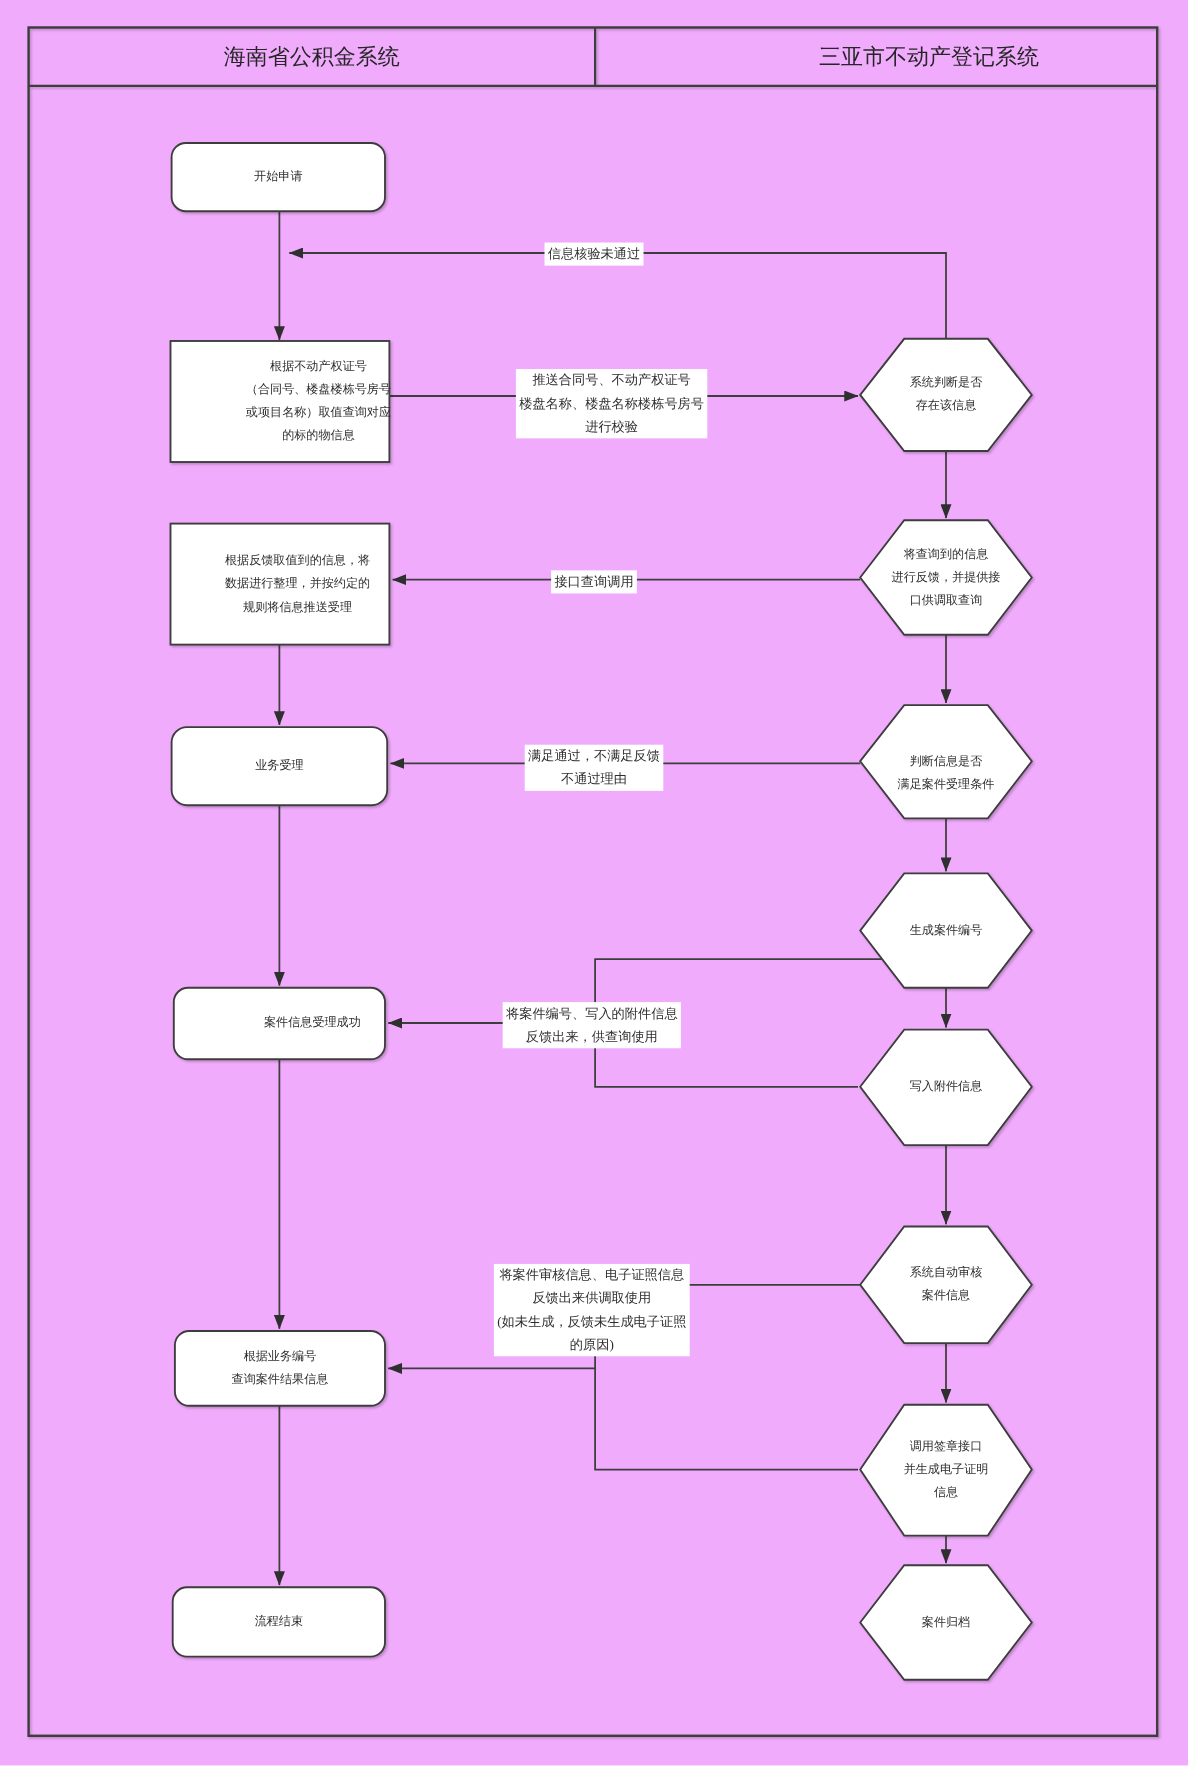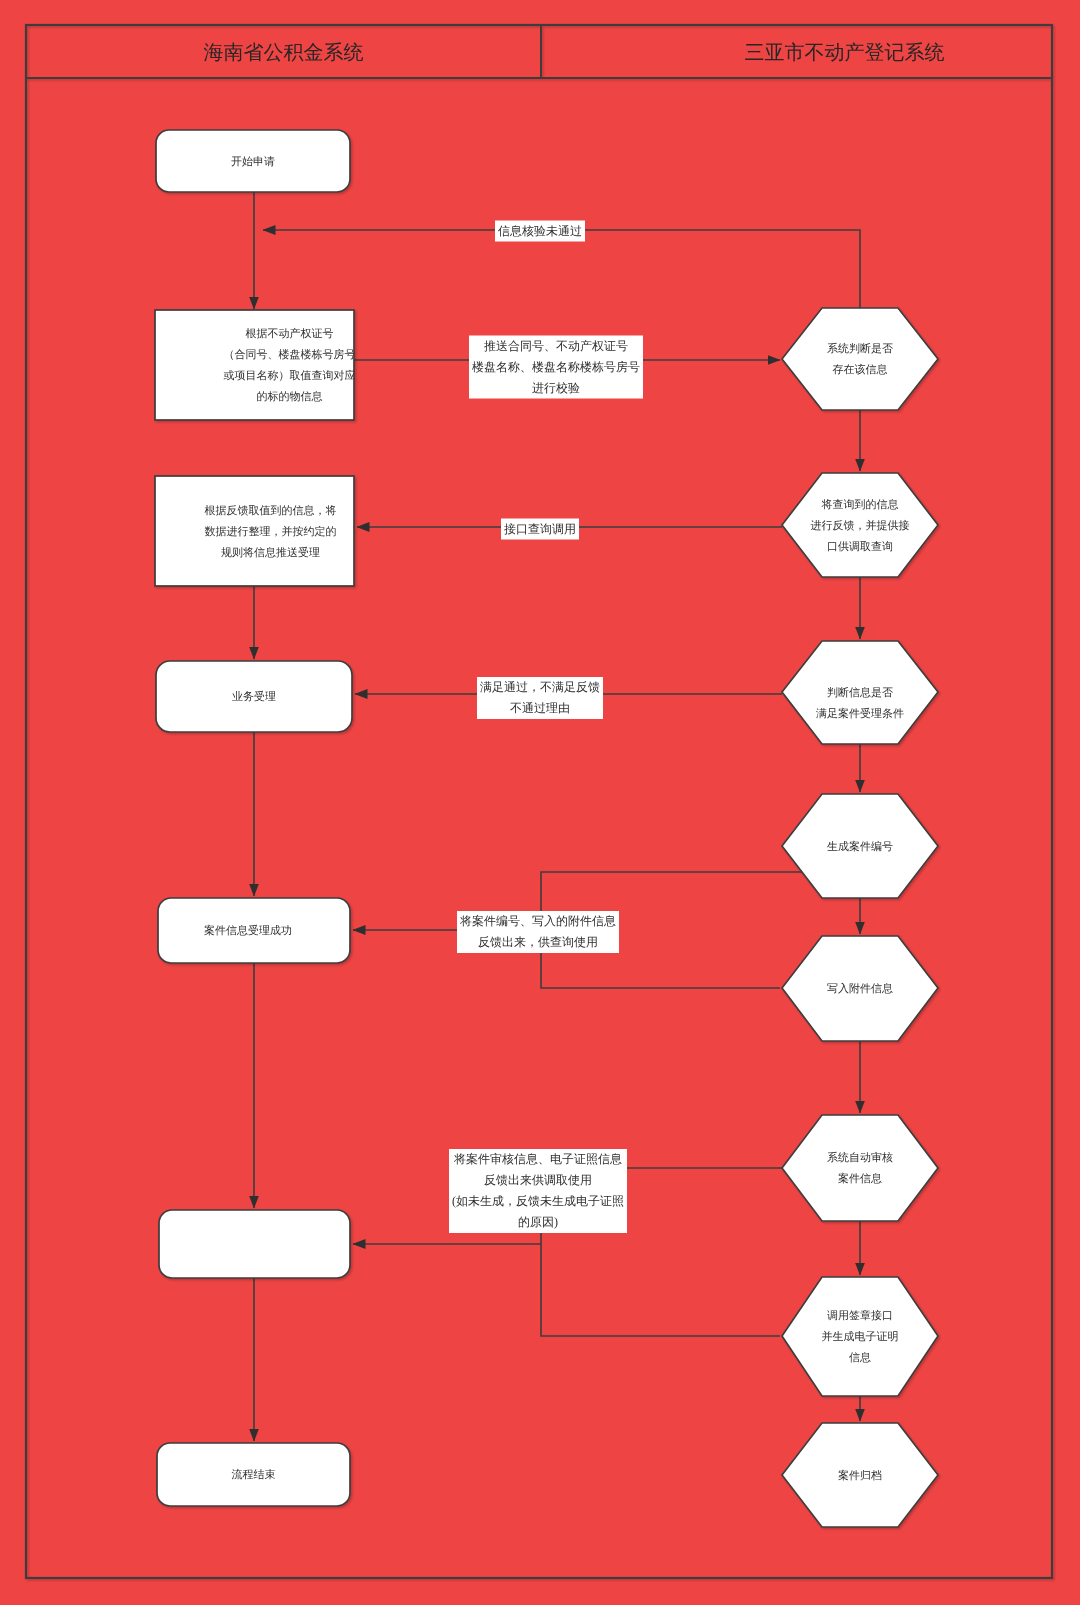--- a/index.html
+++ b/index.html
@@ -1,19 +1,19 @@
 <!DOCTYPE html>
 <html><head>
 <meta charset="utf-8">
 <style>
   html,body{margin:0;padding:0;background:#ffffff;}
   #canvas{
     position:relative;
     width:1080px;height:1605px;
-    background:#ef4444;
+    background:#f0abfc;
     font-family:"Liberation Sans","DejaVu Sans",sans-serif;
     color:#2e2e2e;
     overflow:hidden;
   }
   #wires{position:absolute;left:0;top:0;width:1080px;height:1605px;}
   .txt{
     position:absolute;
     display:flex;align-items:center;justify-content:center;
     text-align:center;
     white-space:pre-line;
@@ -99,21 +99,23 @@
 
   <div class="txt" style="left:156px;top:130px;width:194px;height:62px;">开始申请</div>
   <div class="txt" style="left:155px;top:310px;width:199px;height:110px;padding-left:35px;">根据不动产权证号
 （合同号、楼盘楼栋号房号
 或项目名称）取值查询对应
 的标的物信息</div>
   <div class="txt" style="left:155px;top:476px;width:199px;height:110px;margin-left:16px;">根据反馈取值到的信息，将
 数据进行整理，并按约定的
 规则将信息推送受理</div>
   <div class="txt" style="left:156px;top:661px;width:196px;height:71px;">业务受理</div>
-  <div class="txt" style="left:158px;top:898px;width:180px;height:65px;">案件信息受理成功</div>
+  <div class="txt" style="left:158px;top:898px;width:180px;height:65px;padding-left:36px;">案件信息受理成功</div>
+  <div class="txt" style="left:159px;top:1210px;width:191px;height:68px;">根据业务编号
+查询案件结果信息</div>
   <div class="txt" style="left:157px;top:1443px;width:193px;height:63px;">流程结束</div>
 
   <div class="txt" style="left:782px;top:308px;width:156px;height:102px;">系统判断是否
 存在该信息</div>
   <div class="txt" style="left:782px;top:473px;width:156px;height:104px;">将查询到的信息
 进行反馈，并提供接
 口供调取查询</div>
   <div class="txt" style="left:782px;top:641px;width:156px;height:124px;">判断信息是否
 满足案件受理条件</div>
   <div class="txt" style="left:782px;top:794px;width:156px;height:104px;">生成案件编号</div>

